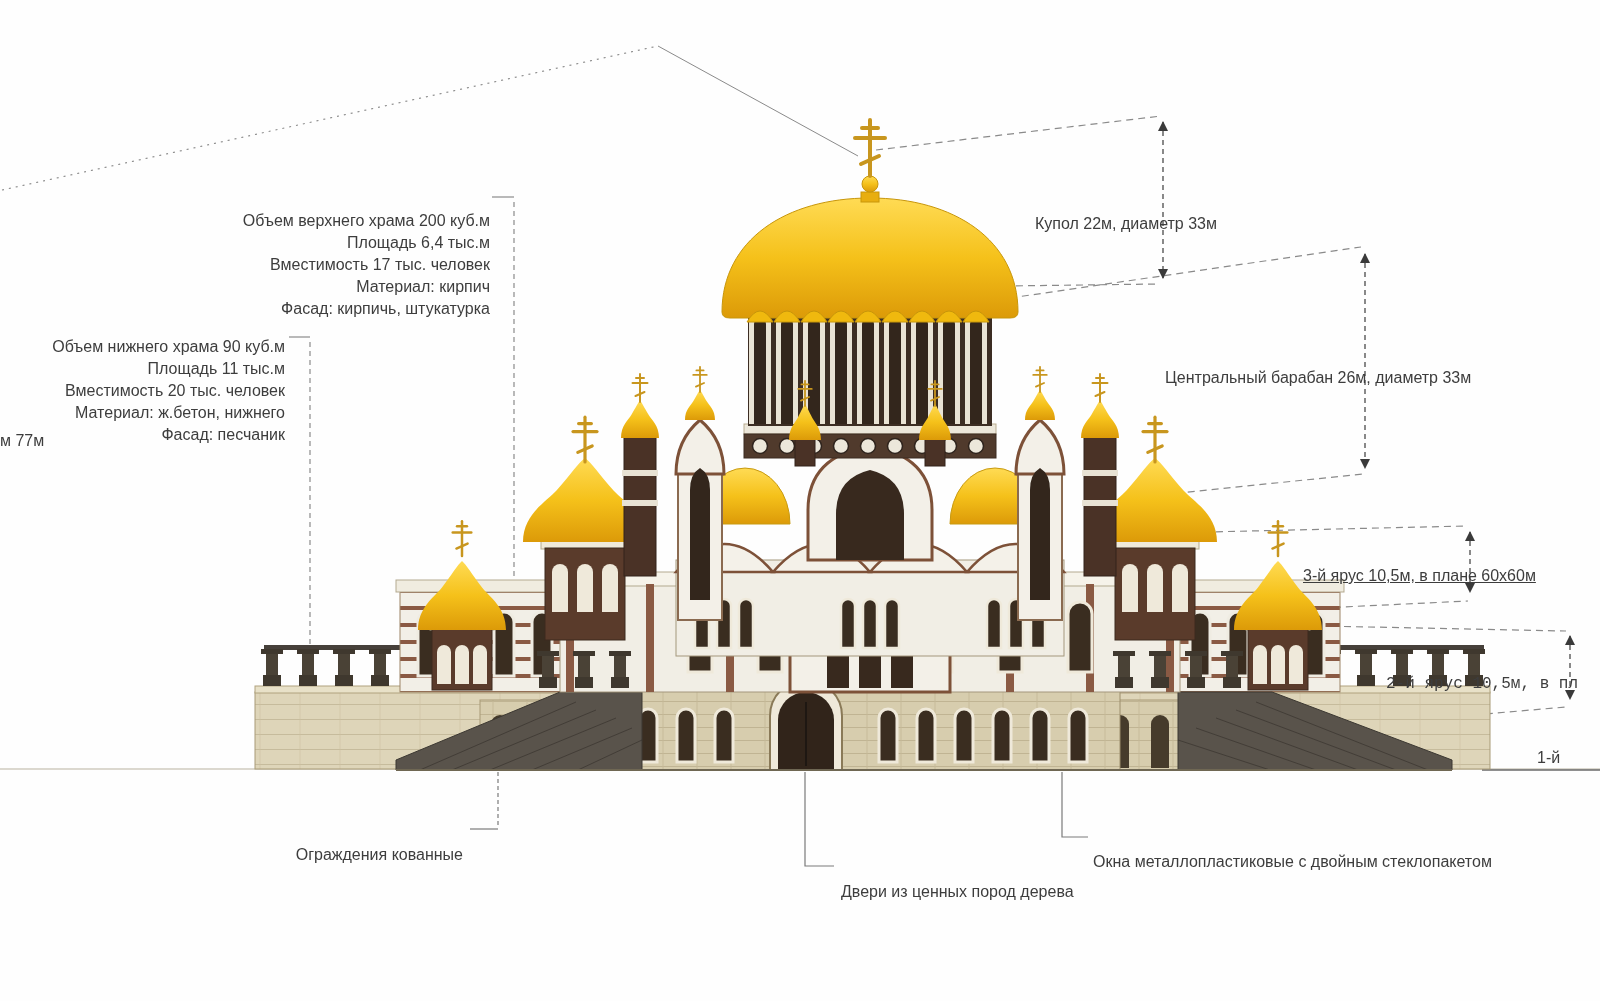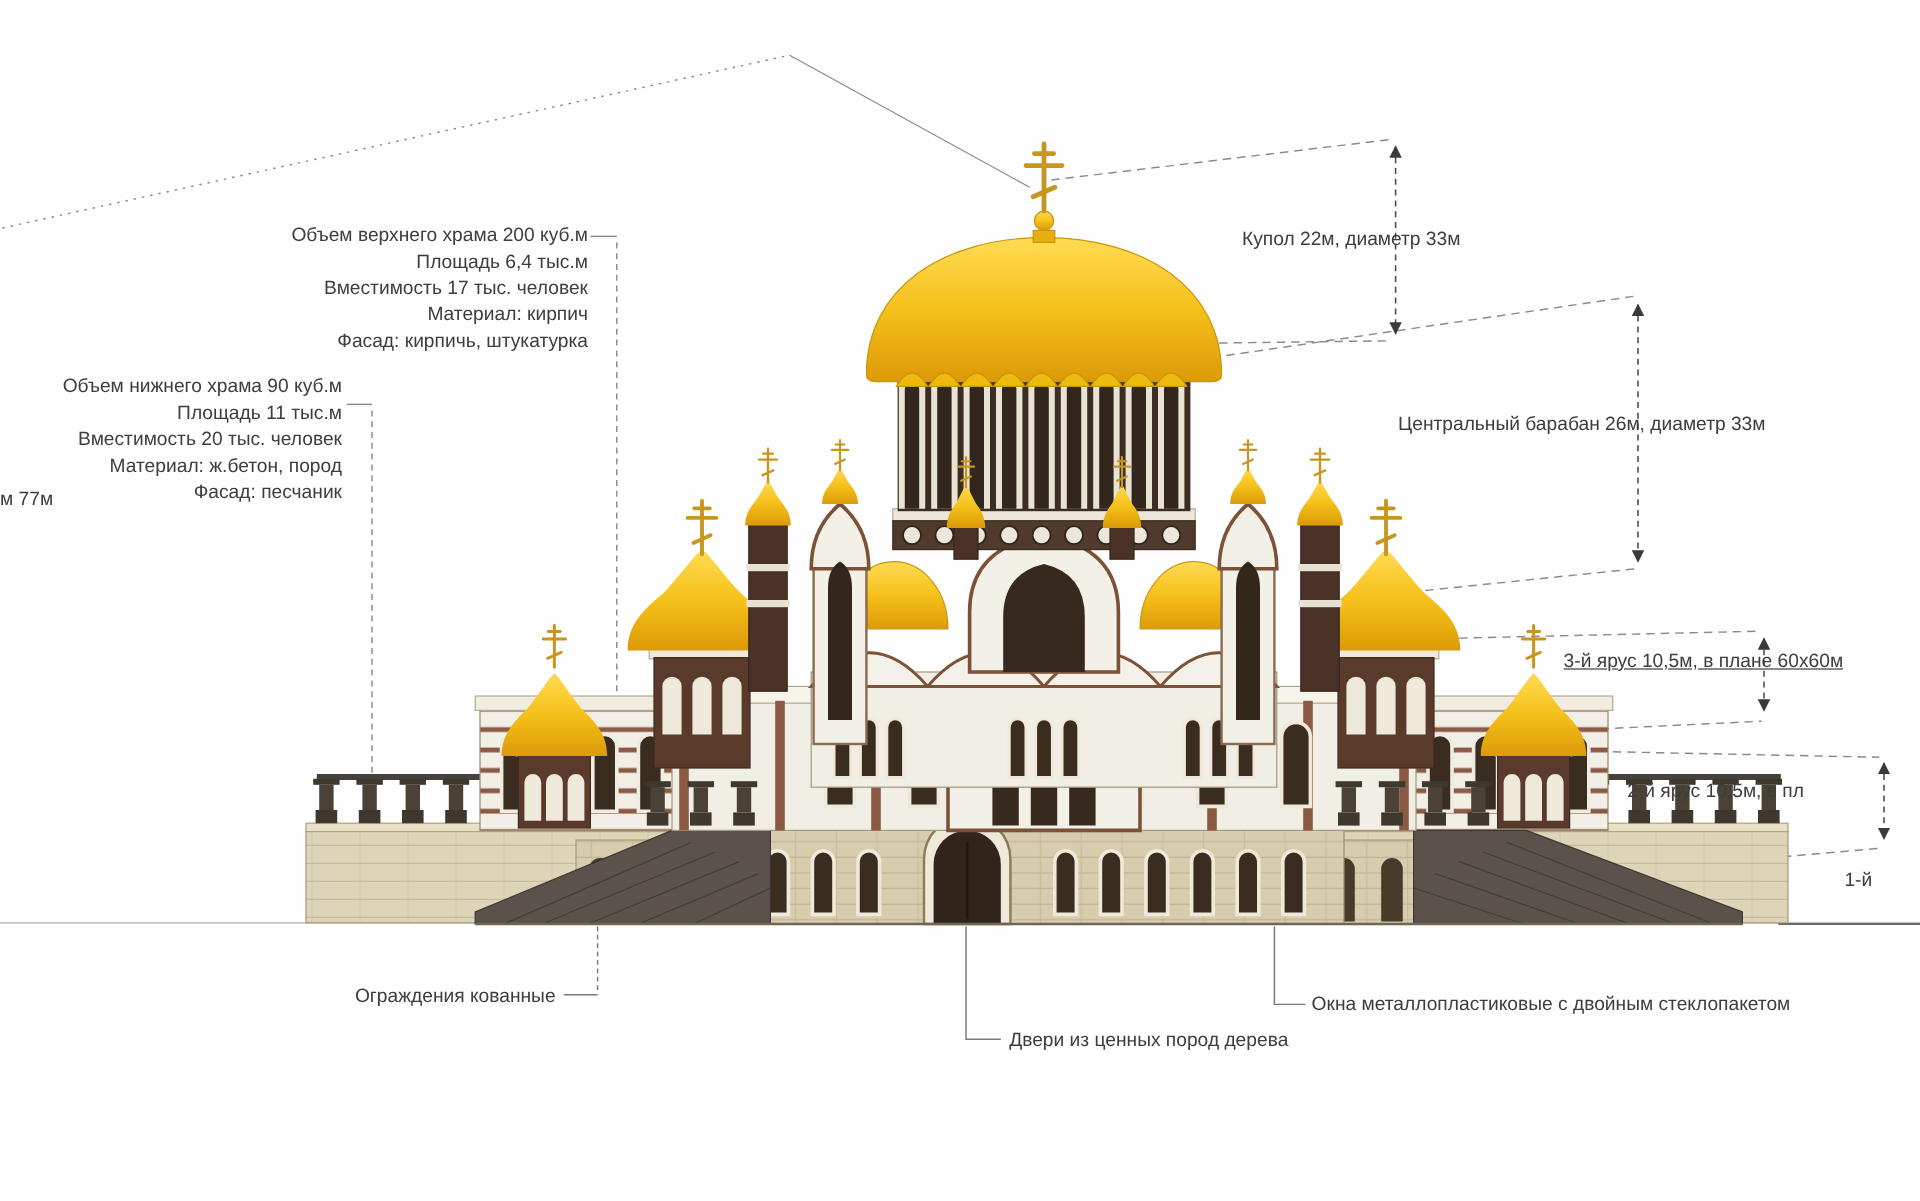--- a/index.html
+++ b/index.html
@@ -1,18 +1,18 @@
 <!DOCTYPE html>
 <html><head>
 <meta charset="utf-8">
 <style>
   html,body{margin:0;padding:0;}
   body{width:1600px;height:1001px;position:relative;overflow:hidden;background:#fefefe;
        font-family:"Liberation Sans","DejaVu Sans",sans-serif;}
-  .lbl{position:absolute;font-size:16px;line-height:22px;color:#3d3d3d;white-space:nowrap;}
+  .lbl{position:absolute;font-size:16px;line-height:22px;color:#3d3d3d;white-space:nowrap;margin-top:24px;}
   .lbl.right{text-align:right;}
   svg{position:absolute;left:0;top:0;}
 </style>
 </head>
 <body>
 
 <svg width="1600" height="1001" viewBox="0 0 1600 1001">
   <defs>
     <linearGradient id="gold" x1="0" y1="0" x2="0" y2="1">
       <stop offset="0" stop-color="#FFDB54"></stop>
@@ -375,27 +375,27 @@
   <div>Площадь 6,4 тыс.м</div>
   <div>Вместимость 17 тыс. человек</div>
   <div>Материал: кирпич</div>
   <div>Фасад: кирпичь, штукатурка</div>
 </div>
 
 <div class="lbl right" style="right:1315px;top:312px;">
   <div>Объем нижнего храма 90 куб.м</div>
   <div>Площадь 11 тыс.м</div>
   <div>Вместимость 20 тыс. человек</div>
-  <div>Материал: ж.бетон, пород</div>
+  <div>Материал: ж.бетон, нижнего</div>
   <div>Фасад: песчаник</div>
 </div>
 
 <div class="lbl" style="left:0px;top:406px;text-align:right;">м 77м</div>
 
 <div class="lbl" style="left:1035px;top:189px;">Купол 22м, диаметр 33м</div>
 <div class="lbl" style="left:1165px;top:343px;">Центральный барабан 26м, диаметр 33м</div>
 <div class="lbl" style="left:1303px;top:541px;text-decoration:underline;">3-й ярус 10,5м, в плане 60х60м</div>
-<div class="lbl" style="left:1356px;top:649px;">2-й ярус 10,5м, в пл</div>
+<div class="lbl" style="left:1386px;top:649px;font-family:Liberation Mono, monospace;">2-й ярус 10,5м, в пл</div>
 <div class="lbl" style="left:1537px;top:723px;">1-й</div>
 
 <div class="lbl right" style="right:1137px;top:820px;">Ограждения кованные</div>
 <div class="lbl" style="left:841px;top:857px;text-align:center;">Двери из ценных пород дерева</div>
 <div class="lbl" style="left:1093px;top:827px;">Окна металлопластиковые с двойным стеклопакетом</div>
 
 </body></html>

